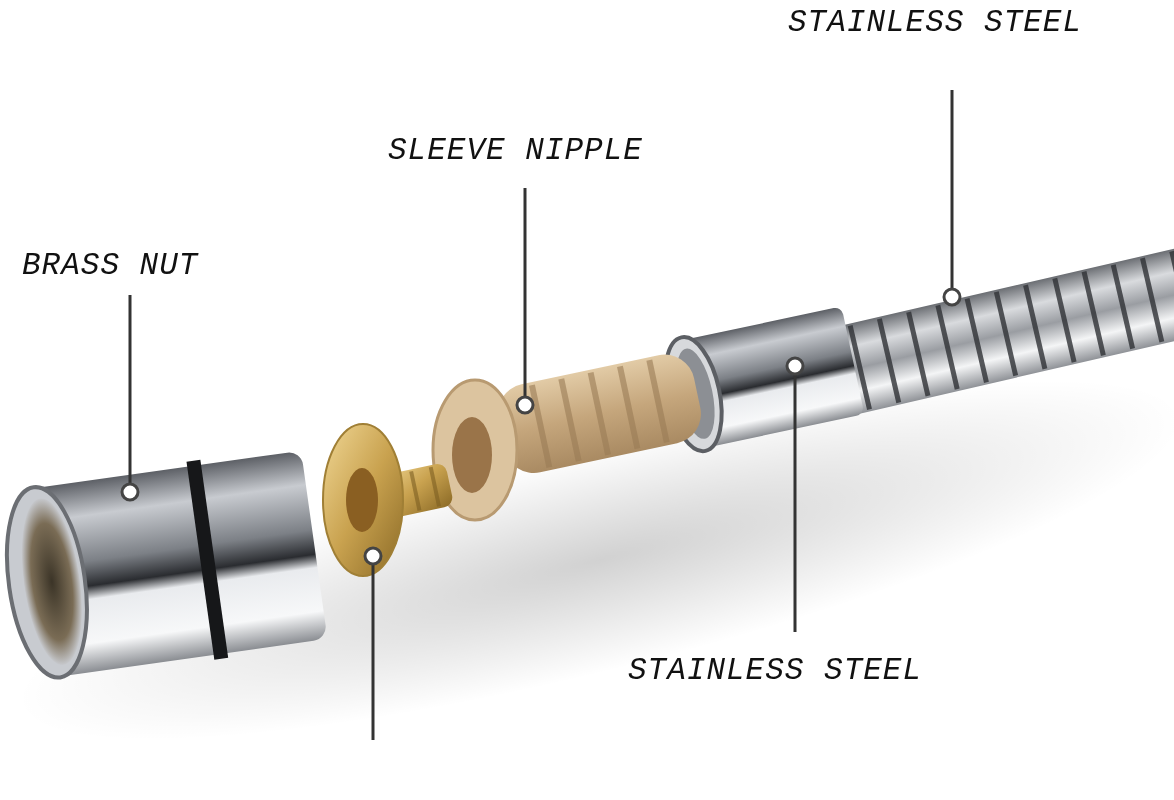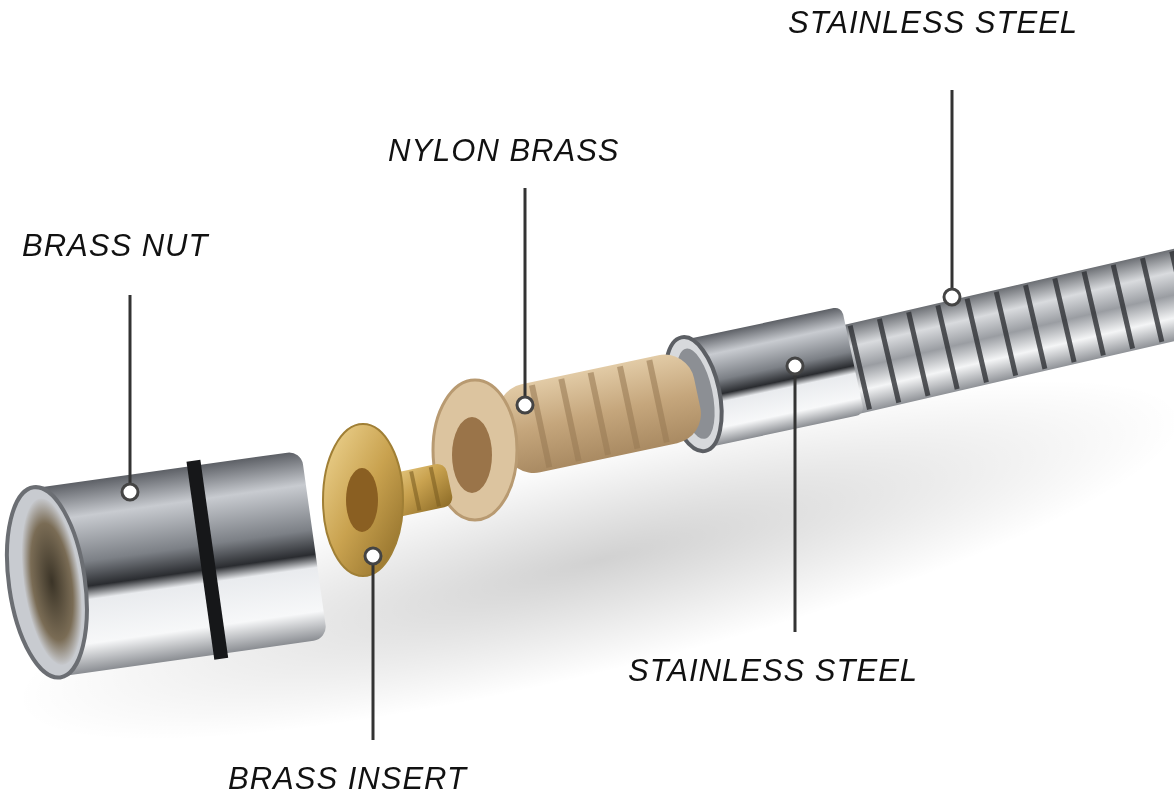--- a/index.html
+++ b/index.html
@@ -1,18 +1,18 @@
 <!DOCTYPE html>
 <html><head>
 <meta charset="utf-8">
 <style>
   html,body{margin:0;padding:0;background:#ffffff;}
   #stage{position:relative;width:1174px;height:800px;overflow:hidden;background:#ffffff;font-family:"DejaVu Sans",sans-serif;}
   svg#art{position:absolute;left:0;top:0;}
-  .label{position:absolute;font-family:Liberation Sans, sans-serif;font-style:italic;font-weight:normal;color:#111;font-size:31px;letter-spacing:1px;line-height:38px;text-align:left;white-space:nowrap;}
+  .label{position:absolute;font-family:Liberation Mono, monospace;font-style:italic;font-weight:normal;color:#111;font-size:31px;letter-spacing:1px;line-height:38px;text-align:left;white-space:nowrap;}
   .label span{display:block;}
 </style>
 </head>
 <body>
 
 <div id="stage">
   <svg id="art" width="1174" height="800" viewBox="0 0 1174 800">
     <defs>
       <linearGradient id="chromeV" x1="0" y1="0" x2="0" y2="1">
         <stop offset="0" stop-color="#5d6066"></stop>
@@ -122,30 +122,27 @@
     </g>
     <g fill="#ffffff" stroke="#444" stroke-width="3">
       <circle cx="130" cy="492" r="8"></circle>
       <circle cx="373" cy="556" r="8"></circle>
       <circle cx="525" cy="405" r="8"></circle>
       <circle cx="795" cy="366" r="8"></circle>
       <circle cx="952" cy="297" r="8"></circle>
     </g>
   </svg>
 
-  <div class="label" style="left:22px;top:227px;">
+  <div class="label" style="left:22px;top:247px;">
     <span>BRASS NUT</span>
   </div>
 
-  <div class="label" style="left:228px;top:760px;">
-    <span>BRASS INSERT</span>
-  </div>
 
   <div class="label" style="left:388px;top:132px;">
-    <span>NYLON BRASS</span>
+    <span>SLEEVE NIPPLE</span>
   </div>
 
   <div class="label" style="left:628px;top:652px;">
     <span>STAINLESS STEEL</span>
   </div>
 
   <div class="label" style="left:788px;top:4px;">
     <span>STAINLESS STEEL</span>
   </div>
 </div>

